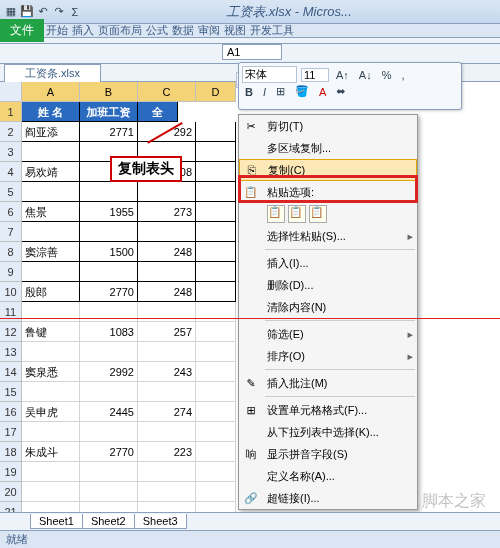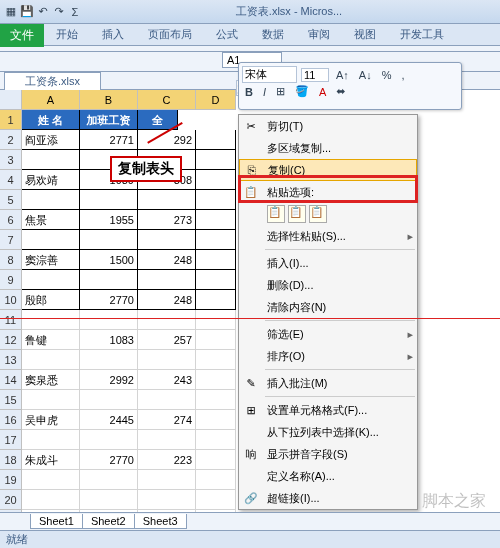--- a/index.html
+++ b/index.html
@@ -1,23 +1,23 @@
 <!DOCTYPE html>
 <html><head>
 <meta charset="utf-8">
 <style>
 * { margin: 0; padding: 0; box-sizing: border-box; font-family: "Microsoft YaHei", SimSun, sans-serif; font-size: 11px; }
 body { background: #fff; width: 500px; height: 548px; overflow: hidden; position: relative; }
 .titlebar { height: 24px; background: linear-gradient(#dbe6f4, #c5d8ee); display: flex; align-items: center; padding: 0 4px; border-bottom: 1px solid #8ba0bc; }
 .qat { display: flex; gap: 2px; align-items: center; }
 .qat span { width: 14px; height: 14px; display: inline-flex; align-items: center; justify-content: center; color: #345; }
-.title { margin-left: auto; margin-right: auto; color: #3b5a82; font-size: 11px; }
-.ribbon-tabs { height: 22px; background: #dbe6f4; display: flex; align-items: flex-start; border-bottom: 1px solid #8ba0bc; }
+.title { margin-left: auto; margin-right: auto; color: #3b5a82; font-size: 13px; font-style: italic; }
+.ribbon-tabs { height: 14px; background: #dbe6f4; display: flex; align-items: center; border-bottom: 1px solid #8ba0bc; }
 .file-tab { background: #21a345; color: #fff; padding: 3px 10px; font-size: 12px; }
-.tab { padding: 3px 12px; color: #3b5a82; font-size: 11px; }
+.tab { padding: 3px 2px; color: #3b5a82; font-size: 11px; }
 .ribbon-body { height: 6px; background: #eef3fa; border-bottom: 1px solid #8ba0bc; }
 .namebox-row { height: 20px; background: #eef3fa; display: flex; align-items: center; border-bottom: 1px solid #8ba0bc; flex-direction: column; }
 .namebox { width: 60px; border: 1px solid #8ba0bc; background: #fff; padding: 1px 4px; margin-left: 4px; }
 .fx { width: 20px; text-align: center; color: #666; font-style: italic; }
 .tab-strip { height: 18px; background: #eef3fa; border-bottom: 1px solid #8ba0bc; padding-left: 4px; }
 .wbtab { display: inline-block; background: #fff; border: 1px solid #8ba0bc; border-bottom: none; padding: 1px 20px; color: #3b5a82; }
 .rowheads { width: 22px; border-right: 1px solid #c0c0c0; }
 .rowhead { height: 20px; background: #e4ecf7; border-bottom: 1px solid #c0c0c0; text-align: center; line-height: 20px; color: #333; }
 .rowhead.sel { background: #f3d375; }
 .cols { flex: 1; }

